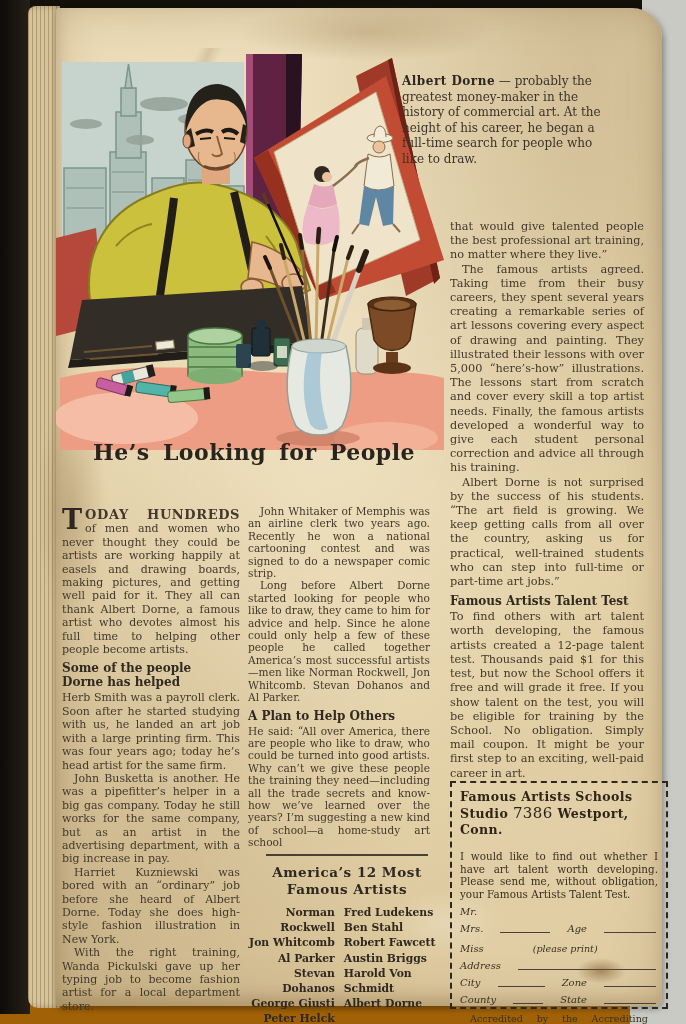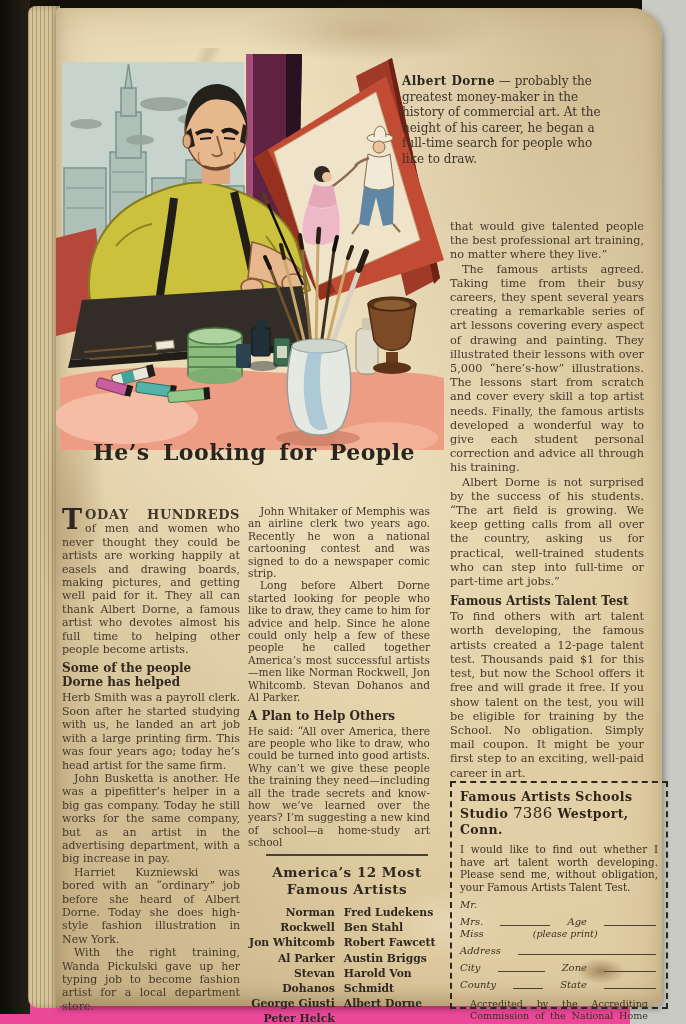--- a/index.html
+++ b/index.html
@@ -1,17 +1,17 @@
 <!DOCTYPE html>
 <html><head>
 <meta charset="utf-8">
 <style>
   html,body{margin:0;padding:0;}
   body{width:686px;height:1024px;background:#c9cac4;font-family:"DejaVu Serif","Liberation Serif",serif;overflow:hidden;}
-  #stage{position:relative;width:630px;height:1024px;background:#ec4899;}
+  #stage{position:relative;width:630px;height:1024px;background:#a16207;}
 
   .top-edge{position:absolute;left:0;top:0;width:642px;height:10px;background:#121009;}
   .left-edge{position:absolute;left:0;top:0;width:30px;height:1014px;background:linear-gradient(to right,#0d0b08,#262017);}
   .fore-edge{position:absolute;left:28px;top:6px;width:32px;height:1002px;
     background:#d7c499;
     background-image:repeating-linear-gradient(to right,rgba(100,78,44,.35) 0 1px,rgba(0,0,0,0) 1px 4px);
     border-radius:8px 0 0 10px;box-shadow:inset -4px 0 6px rgba(90,66,30,.4);}
 
   .page{position:absolute;left:56px;top:8px;width:606px;height:998px;
     background:
@@ -51,21 +51,21 @@
   .artists-box .rule{width:162px;height:2px;background:#4a4034;margin:0 auto 8px auto;}
   .ab-title{text-align:center;font-weight:bold;font-size:13.5px;line-height:17px;letter-spacing:.5px;margin-bottom:7px;}
   .ab-cols{display:flex;gap:9px;font-weight:bold;font-size:10.8px;line-height:15.2px;}
   .ab-left{width:46%;text-align:right;}
   .ab-right{width:54%;text-align:left;}
 
   .coupon{position:absolute;left:394px;top:773px;width:198px;height:214px;
     border:2.5px dashed #2d2720;padding:6px 8px 4px 8px;color:#39301f;background:rgba(240,228,200,.15);}
   .c-title{font-weight:bold;font-size:12.5px;line-height:16px;letter-spacing:.4px;color:#2e2418;}
   .c-num{font-weight:normal;font-size:15px;font-family:"DejaVu Serif","Liberation Serif",serif;}
-  .c-body{margin:5px 0 6px 0;font-size:10.4px;line-height:12.6px;text-align:justify;}
+  .c-body{margin:12px 0 6px 0;font-size:10.4px;line-height:12.6px;text-align:justify;}
   .c-fields{font-style:italic;font-size:10px;line-height:12px;}
   .frow{display:flex;align-items:flex-end;margin-top:4px;gap:15px;}
   .frow .lab{white-space:nowrap;}
   .frow .line{flex:1;border-bottom:1px solid #4a4034;margin:0 2px 2px 2px;height:10px;}
   .frow .line.short{flex:0 0 52px;}
   .pp{text-align:left;padding-left:34px;font-size:9.5px;margin-top:-1px;}
   .c-footer{margin-top:7px;font-size:9.6px;line-height:11.6px;text-align:justify;padding:0 10px;}
 </style>
 </head>
 <body>
@@ -319,21 +319,21 @@
       </div>
       <p class="c-body">I would like to find out whether I have art talent worth developing. Please send me, without obligation, your Famous Artists Talent Test.</p>
       <div class="c-fields">
         <div>Mr.</div>
         <div class="frow">
           <span class="lab">Mrs.</span>
             <span class="line"></span>
           <span class="lab">Age</span>
             <span class="line short"></span>
         </div>
-        <div class="frow" style="margin-top:0;align-items:center;">
+        <div class="frow" style="margin-top:8px;align-items:center;">
           <span class="lab">Miss</span>
             <span class="pp">(please print)</span>
         </div>
         <div class="frow">
           <span class="lab">Address</span>
             <span class="line"></span>
         </div>
         <div class="frow">
           <span class="lab">City</span>
             <span class="line"></span>

